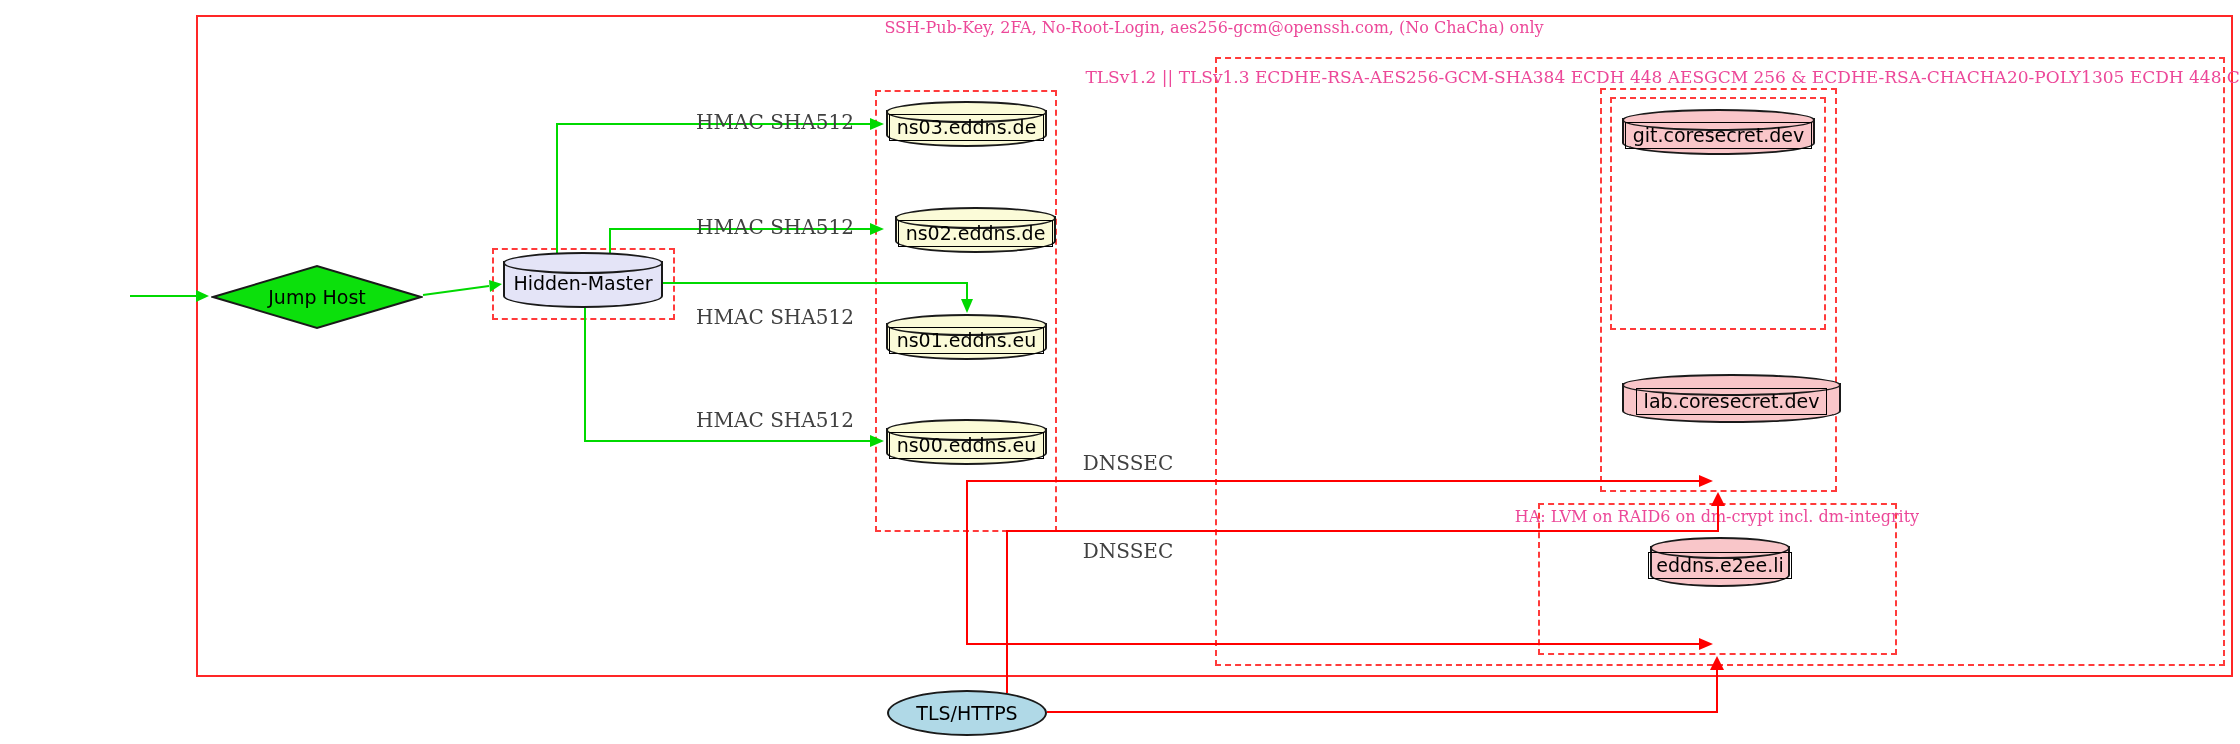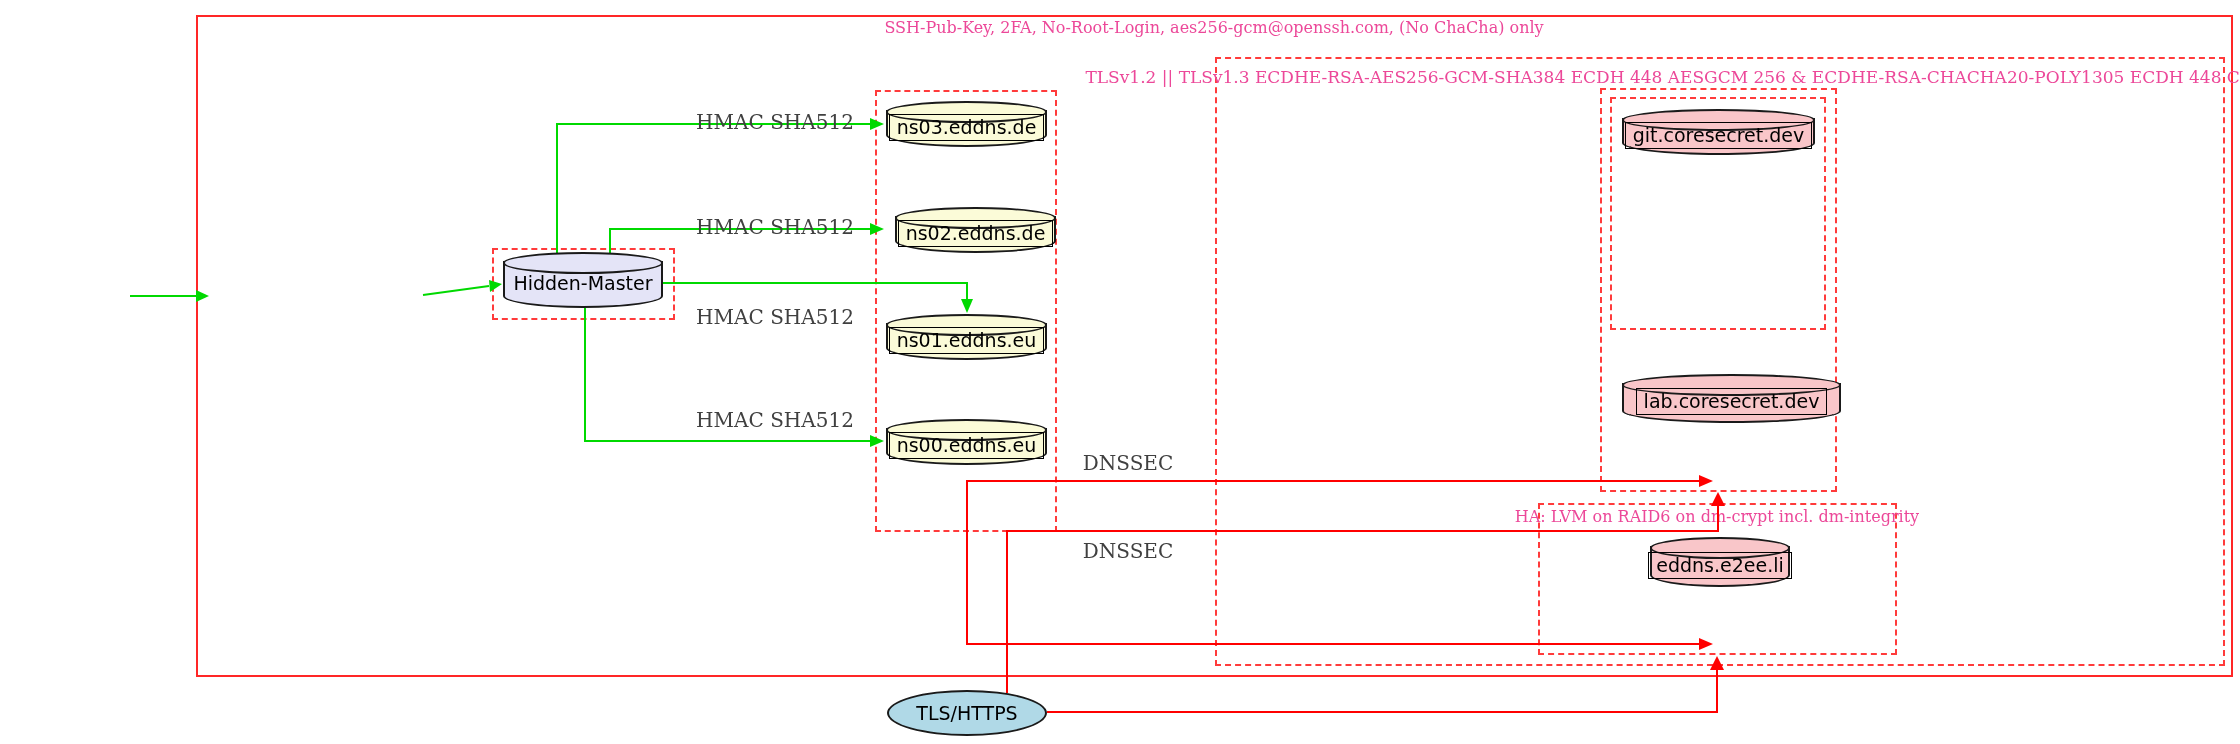--- a/index.html
+++ b/index.html
@@ -84,20 +84,26 @@
     </g>
     <g fill="#ff0000" stroke="none">
       <polygon points="1713,481 1699,475 1699,487"></polygon>
       <polygon points="1718,492 1711,506 1725,506"></polygon>
       <polygon points="1713,644 1699,638 1699,650"></polygon>
       <polygon points="1717,656 1710,670 1724,670"></polygon>
     </g>
   </svg>
 
 
+  <div class="diamond-wrap" style="left:211px;top:264px;width:212px;height:66px;">
+    <svg width="212" height="66" viewBox="0 0 212 66">
+      <polygon points="2,33 106,2 210,33 106,64" fill="#0ce00c" stroke="#1a1a1a" stroke-width="2"></polygon>
+    </svg>
+    <div class="diamond-label">Jump Host</div>
+  </div>
 
   <div class="cyl" style="left:503px;top:261px;width:160px;height:47px;--f:#e4e4f7;">
     <span class="cyl-label no-rect">Hidden-Master</span>
   </div>
 
   <div class="cyl" style="left:886px;top:110px;width:161px;height:37px;--f:#fbfbd8;">
     <span class="cyl-label">ns03.eddns.de</span>
   </div>
   <div class="cyl" style="left:886px;top:216px;width:161px;height:37px;margin-left:9px;--f:#fbfbd8;">
     <span class="cyl-label">ns02.eddns.de</span>

